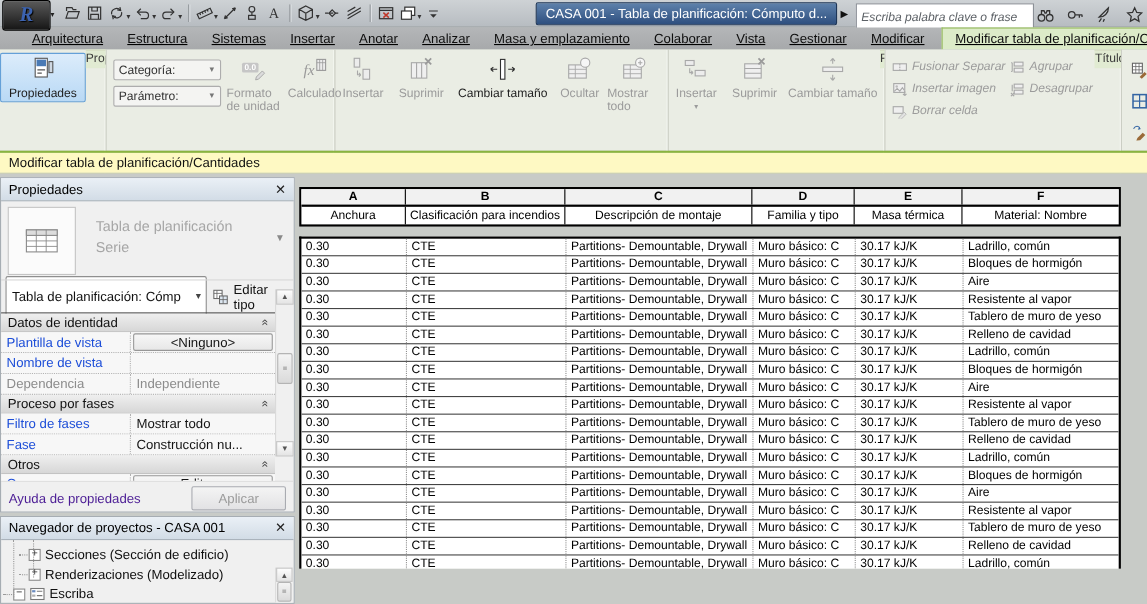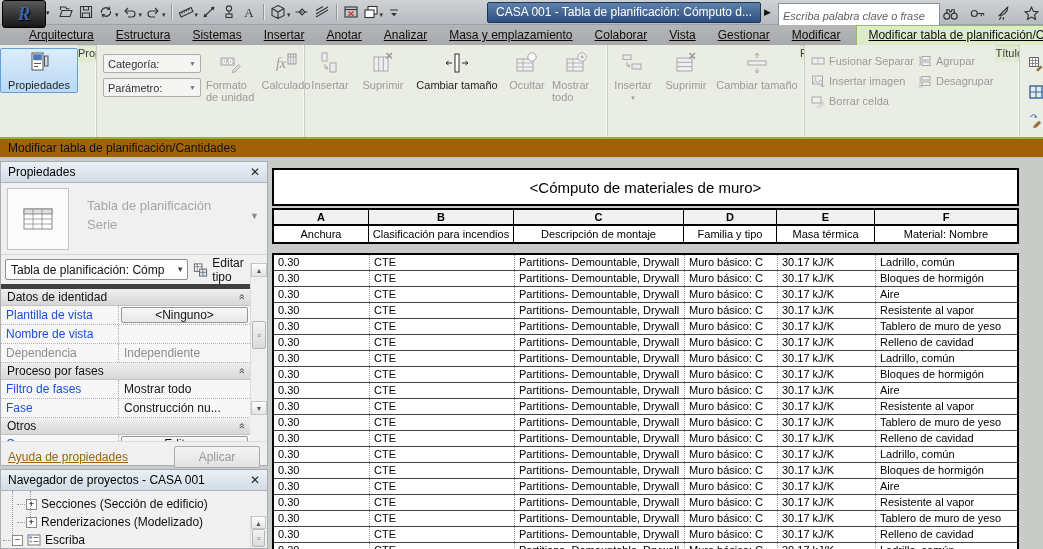--- a/index.html
+++ b/index.html
@@ -53,70 +53,70 @@
   .bigbtn .bicon svg{width:26px;height:26px;}
   .bigbtn.active{background:linear-gradient(#dcecfb,#b9d9f5);border:1px solid #64a0d8;border-radius:2px;padding:1px 0;}
   .dcaret{font-size:7px;color:#9b9b9b;margin-top:1px;}
   .combo-col{display:flex;flex-direction:column;padding:6px 4px 0 6px;}
   .combo{width:98px;height:19px;background:#f4f4f2;border:1px solid #adadad;border-radius:2px;
     font-size:11px;color:#333;display:flex;align-items:center;justify-content:space-between;
     padding:0 4px;margin-bottom:5px;box-sizing:border-box;}
   .combo .carr{font-size:7px;color:#777;}
   .smallcols{display:flex;padding:4px 2px 0 6px;gap:4px;}
   .smallcol{display:flex;flex-direction:column;gap:3px;}
-  .smallbtn{display:flex;align-items:center;gap:4px;font-size:11px;color:#9b9b9b;height:17px;white-space:nowrap;}
+  .smallbtn{display:flex;align-items:center;gap:4px;font-size:11px;color:#9b9b9b;height:17px;white-space:nowrap;font-style:italic;}
   .smallbtn svg{width:14px;height:14px;flex:none;}
   .app-icons{display:flex;flex-direction:column;gap:8px;padding-top:6px;align-items:flex-start;}
   .app-icons .qicon svg{width:16px;height:16px;}
 
   #greenline{position:absolute;left:0;top:137px;width:1043px;height:2px;background:#8ab43f;}
-  #modebar{position:absolute;left:0;top:139px;width:1043px;height:19px;background:#a16207;
+  #modebar{position:absolute;left:0;top:139px;width:1043px;height:19px;background:#fef9c3;
     border-bottom:1px solid #c2c9b4;font-size:12px;color:#111;line-height:19px;padding-left:8px;box-sizing:border-box;}
 
   
   #workspace{position:absolute;left:0;top:158px;width:1043px;height:391px;background:#c8cbc7;}
 
   
   .caption{height:20px;background:linear-gradient(#eaf0f6,#d2dce6);border-bottom:1px solid #aab3bc;
     font-size:12px;color:#000;display:flex;align-items:center;justify-content:space-between;padding:0 7px;}
   .caption .xbtn{font-size:12px;font-weight:bold;color:#222;line-height:12px;}
   #prop-palette{position:absolute;left:0;top:3px;width:268px;height:305px;background:#f0f0f0;
     border:1px solid #a6adb3;box-sizing:border-box;}
   #pv-row{height:71px;border-bottom:1px solid #d8d8d8;position:relative;}
   #pv-box{position:absolute;left:6px;top:5px;width:60px;height:60px;background:#fbfbfb;border:1px solid #c4c4c4;
     display:flex;align-items:center;justify-content:center;}
   #pv-text{position:absolute;left:86px;top:13px;color:#a6a6a6;font-size:13px;line-height:19px;}
   #pv-caret{position:absolute;right:8px;top:28px;font-size:9px;color:#8a8a8a;}
   #tsel-row{height:29px;display:flex;align-items:center;padding:0 4px;gap:5px;}
-  #type-selector{width:194px;height:21px;background:#fff;border:1px solid #8f8f8f;border-radius:2px;
+  #type-selector{width:194px;height:37px;background:#fff;border:1px solid #8f8f8f;border-radius:2px;
     font-size:12px;color:#111;display:flex;align-items:center;justify-content:space-between;
     padding:0 3px 0 5px;box-sizing:border-box;white-space:nowrap;overflow:hidden;}
   #type-selector .carr{font-size:8px;color:#444;margin-left:3px;}
   #edit-type{display:flex;align-items:center;gap:4px;font-size:12px;color:#111;}
   #edit-type svg{width:16px;height:16px;}
-  #prop-grid{position:relative;height:152px;overflow:hidden;margin-right:17px;border-top:5px solid #404040;}
+  #prop-grid{position:relative;height:152px;overflow:hidden;margin-right:17px;border-top:1px solid #404040;}
   .pgroup{height:16px;background:linear-gradient(#efefef,#d7d7d7);border-bottom:1px solid #c3c3c3;
     font-size:12px;color:#111;display:flex;align-items:center;justify-content:space-between;padding:0 6px;}
   .chev{transform:rotate(-90deg);font-size:11px;color:#444;}
   .prow{height:18px;display:flex;border-bottom:1px dotted #b2b2b2;font-size:12px;background:#f7f7f7;align-items:center;}
   .plabel{width:118px;padding:0 5px;color:#1d4ed8;border-right:1px dotted #b2b2b2;height:100%;
     display:flex;align-items:center;white-space:nowrap;overflow:hidden;flex:none;box-sizing:border-box;}
   .pvalue{flex:1;padding:0 5px;color:#141414;white-space:nowrap;overflow:hidden;display:flex;align-items:center;height:100%;}
   .prow.disabled .plabel,.prow.disabled .pvalue{color:#8c8c8c;}
   .pbtn{flex:1;margin:1px 2px;border:1px solid #979797;background:linear-gradient(#f7f7f7,#e7e7e7);
     border-radius:2px;text-align:center;font-size:12px;height:14px;line-height:14px;justify-content:center;display:flex;}
   #prop-vsb{position:absolute;right:0;top:101px;width:17px;height:152px;background:#f0f0f0;border-left:1px solid #dadada;box-sizing:border-box;}
   .sba{height:14px;font-size:7px;color:#555;text-align:center;line-height:14px;
     background:linear-gradient(#fdfdfd,#e4e4e4);border:1px solid #c6c6c6;box-sizing:border-box;}
   .sba.bottom{position:absolute;bottom:0;left:0;right:0;}
   .sbthumb{position:absolute;left:1px;right:1px;background:linear-gradient(#f4f4f4,#dadada);
     border:1px solid #b4b4b4;border-radius:2px;display:flex;align-items:center;justify-content:center;
     font-size:7px;color:#888;letter-spacing:0;}
   #help-row{height:30px;display:flex;align-items:center;justify-content:space-between;padding:0 7px;border-top:1px solid #dcdcdc;}
-  #help-link{color:#a16207;text-decoration:underline;font-size:12px;}
+  #help-link{color:#4c1d95;font-size:12px;}
   #apply-btn{width:86px;height:22px;border:1px solid #a9abb1;border-radius:2px;color:#9b9b9b;
     background:linear-gradient(#f4f4f4,#e2e2e4);font-size:12px;text-align:center;line-height:20px;box-sizing:border-box;}
 
   
   #proj-browser{position:absolute;left:0;top:311px;width:268px;height:80px;background:#f0f0f0;
     border:1px solid #a6adb3;box-sizing:border-box;overflow:hidden;}
   #tree{position:relative;height:58px;padding-top:4px;box-sizing:border-box;}
   .titem{height:18px;display:flex;align-items:center;font-size:12px;color:#0e0e0e;white-space:nowrap;}
   .texp{width:9px;height:9px;border:1px solid #898989;background:#fff;font-size:9px;line-height:7px;
     text-align:center;color:#333;margin-right:4px;flex:none;font-family:"DejaVu Sans Mono",monospace;}
@@ -655,21 +655,20 @@
               <rect x="2.2" y="6.5" width="3" height="2" fill="#b0b0b0"></rect>
               <path d="M6.5 3.5h5M6.5 7.5h5" stroke="#777"></path>
             </svg>
           </span>
           <span>Escriba</span>
         </div>
       </div>
   </div>
 
   <div id="schedule">
-    <div id="sched-title">&lt;Cómputo de materiales de muro&gt;</div>
     <div id="sched-head">
       <div id="sched-letters" class="gridcols">
           <div class="lcell">A</div>
           <div class="lcell">B</div>
           <div class="lcell">C</div>
           <div class="lcell">D</div>
           <div class="lcell">E</div>
           <div class="lcell">F</div>
         </div>
       <div id="sched-headers" class="gridcols">

